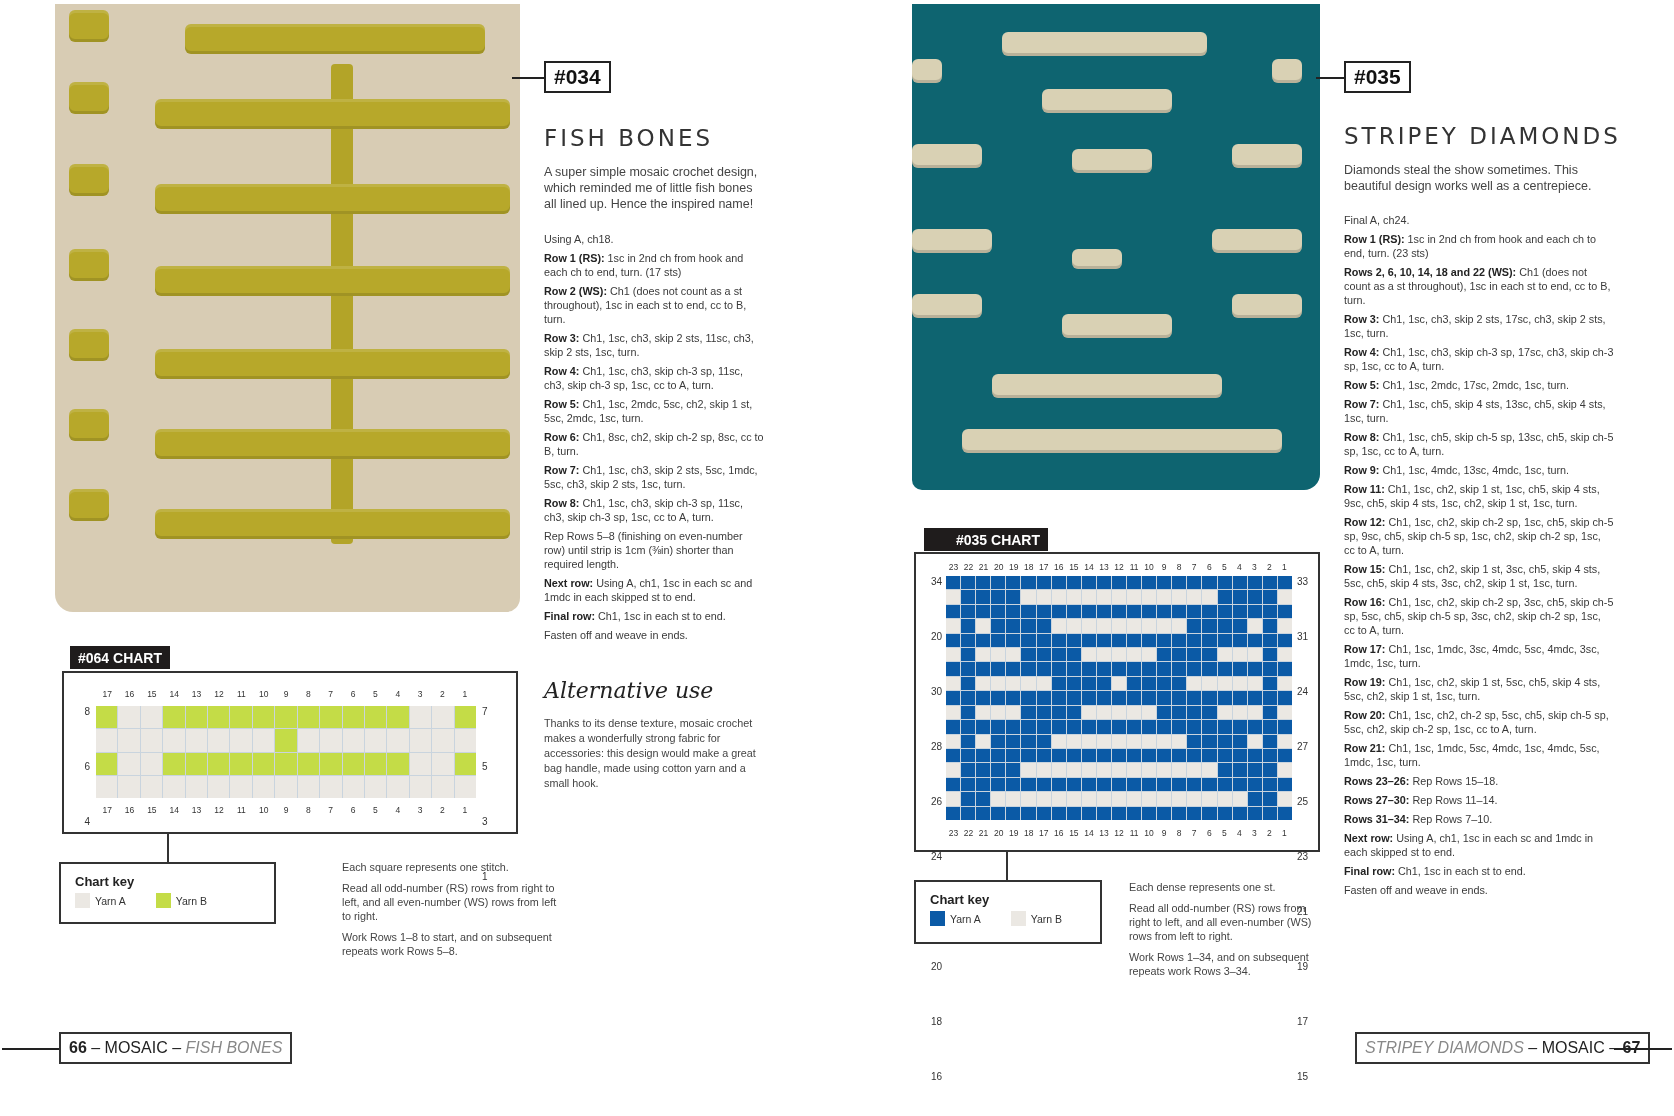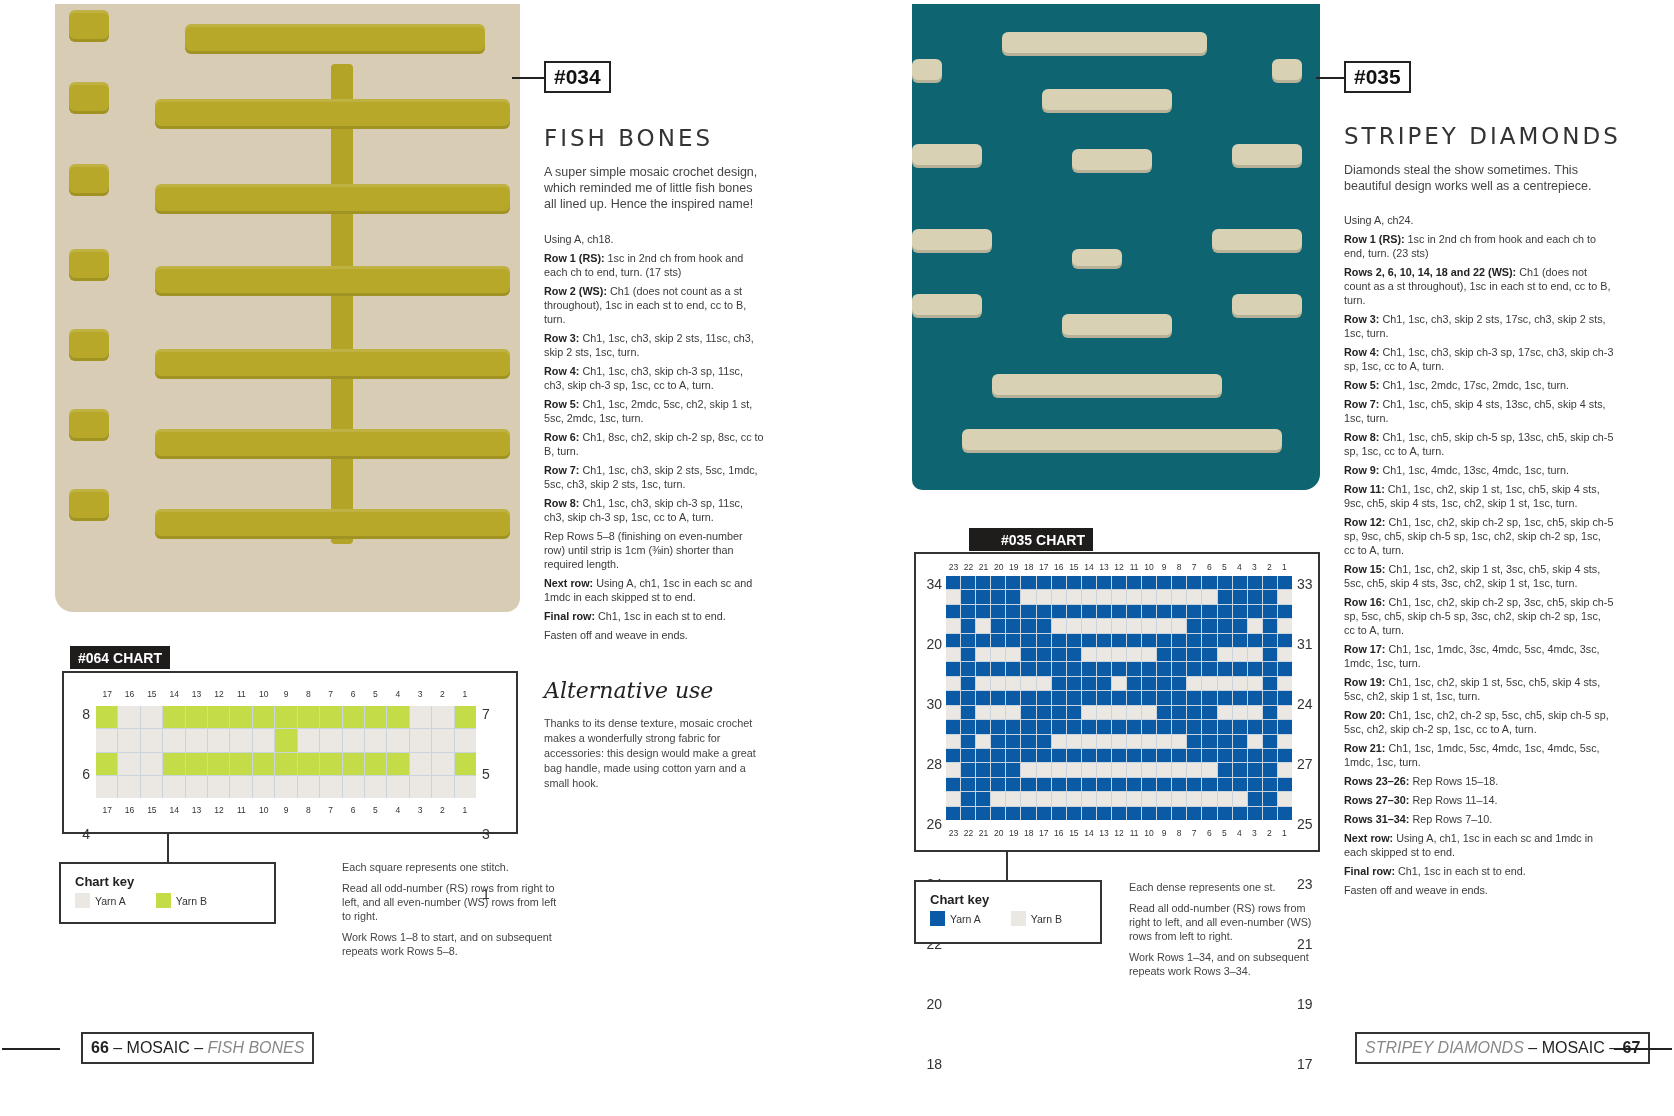--- a/index.html
+++ b/index.html
@@ -29,21 +29,21 @@
 
   .alt-head { position: absolute; font-family: "DejaVu Serif", serif; font-style: italic; font-size: 22px; color: #222; }
   .alt-body { position: absolute; font-size: 10.8px; line-height: 15px; color: #444; }
 
   
   .chart-label { position: absolute; background: #1f1c1c; color: #fff; font-weight: 700; font-size: 14px; padding: 4px 8px 3px 8px; }
   .chart-box { position: absolute; border: 2px solid #333; background: #fff; }
   .grid { position: absolute; display: grid; gap: 1px; background: #c9d4de; }
   .grid .cell { width: 100%; height: 100%; }
   .axis-row { position: absolute; display: grid; font-size: 8.5px; color: #333; text-align: center; }
-  .axis-col { position: absolute; display: grid; font-size: 14px; color: #333; gap: 44px; }
+  .axis-col { position: absolute; display: grid; font-size: 10px; color: #333; gap: 44px; }
 
   .connector { position: absolute; width: 2px; background: #333; }
 
   .key-box { position: absolute; border: 2px solid #333; background: #fff; padding: 10px 14px; }
   .key-title { font-weight: 700; font-size: 13px; color: #222; margin-bottom: 4px; }
   .key-items { display: flex; gap: 30px; font-size: 10.5px; color: #333; }
   .key-item { display: flex; align-items: center; gap: 5px; }
   .swatch-sq { width: 15px; height: 15px; display: inline-block; }
 
   .notes { position: absolute; font-size: 10.8px; line-height: 14px; color: #444; }
@@ -241,21 +241,21 @@
       </div>
   </div>
 
   <div class="notes" id="notes-left" style="left:302px; top:860px; width:215px;margin-left:40px;">
       <p>Each square represents one stitch.</p>
       <p>Read all odd-number (RS) rows from right to left, and all even-number (WS) rows from left to right.</p>
       <p>Work Rows 1–8 to start, and on subsequent repeats work Rows 5–8.</p>
     </div>
 
   <div class="footer-line" style="left:2px; top:1048px; width:58px;"></div>
-  <div class="footer-box" style="left:59px; top:1032px;margin-left:22px;">
+  <div class="footer-box" style="left:59px; top:1032px;">
     <span class="num">66</span>
     <span> – </span><span>MOSAIC</span>
     <span> – </span><span class="sub">FISH BONES</span>
   </div>
 </div>
 
 <div>
 
   <div class="swatch swatch-b">
     <div class="stripe" style="left:90px; top:28px; width:205px; height:24px;"></div>
@@ -275,21 +275,21 @@
     <div class="stripe" style="left:50px; top:425px; width:320px; height:24px;"></div>
   </div>
 
   <div class="tag-line" style="left:1316px; top:77px; width:28px;"></div>
   <div class="tag" style="left:1344px; top:61px;">#035</div>
 
   <div class="title" style="left:1344px; top:123px;">STRIPEY DIAMONDS</div>
   <div class="intro" style="left:1344px; top:162px; width:250px;">Diamonds steal the show sometimes. This beautiful design works well as a centrepiece.</div>
 
   <div class="instructions" id="instr-right" style="left:1344px; top:213px; width:270px;">
-      <p><span>Using A, ch24.</span></p>
+      <p><span>Final A, ch24.</span></p>
       <p><b>Row 1 (RS):</b><span> 1sc in 2nd ch from hook and each ch to end, turn. (23 sts)</span></p>
       <p><b>Rows 2, 6, 10, 14, 18 and 22 (WS):</b><span> Ch1 (does not count as a st throughout), 1sc in each st to end, cc to B, turn.</span></p>
       <p><b>Row 3:</b><span> Ch1, 1sc, ch3, skip 2 sts, 17sc, ch3, skip 2 sts, 1sc, turn.</span></p>
       <p><b>Row 4:</b><span> Ch1, 1sc, ch3, skip ch-3 sp, 17sc, ch3, skip ch-3 sp, 1sc, cc to A, turn.</span></p>
       <p><b>Row 5:</b><span> Ch1, 1sc, 2mdc, 17sc, 2mdc, 1sc, turn.</span></p>
       <p><b>Row 7:</b><span> Ch1, 1sc, ch5, skip 4 sts, 13sc, ch5, skip 4 sts, 1sc, turn.</span></p>
       <p><b>Row 8:</b><span> Ch1, 1sc, ch5, skip ch-5 sp, 13sc, ch5, skip ch-5 sp, 1sc, cc to A, turn.</span></p>
       <p><b>Row 9:</b><span> Ch1, 1sc, 4mdc, 13sc, 4mdc, 1sc, turn.</span></p>
       <p><b>Row 11:</b><span> Ch1, 1sc, ch2, skip 1 st, 1sc, ch5, skip 4 sts, 9sc, ch5, skip 4 sts, 1sc, ch2, skip 1 st, 1sc, turn.</span></p>
       <p><b>Row 12:</b><span> Ch1, 1sc, ch2, skip ch-2 sp, 1sc, ch5, skip ch-5 sp, 9sc, ch5, skip ch-5 sp, 1sc, ch2, skip ch-2 sp, 1sc, cc to A, turn.</span></p>
@@ -300,21 +300,21 @@
       <p><b>Row 20:</b><span> Ch1, 1sc, ch2, ch-2 sp, 5sc, ch5, skip ch-5 sp, 5sc, ch2, skip ch-2 sp, 1sc, cc to A, turn.</span></p>
       <p><b>Row 21:</b><span> Ch1, 1sc, 1mdc, 5sc, 4mdc, 1sc, 4mdc, 5sc, 1mdc, 1sc, turn.</span></p>
       <p><b>Rows 23–26:</b><span> Rep Rows 15–18.</span></p>
       <p><b>Rows 27–30:</b><span> Rep Rows 11–14.</span></p>
       <p><b>Rows 31–34:</b><span> Rep Rows 7–10.</span></p>
       <p><b>Next row:</b><span> Using A, ch1, 1sc in each sc and 1mdc in each skipped st to end.</span></p>
       <p><b>Final row:</b><span> Ch1, 1sc in each st to end.</span></p>
       <p><span>Fasten off and weave in ends.</span></p>
     </div>
 
-  <div class="chart-label" style="left:969px; top:528px;padding-left:32px;">#035 CHART</div>
+  <div class="chart-label" style="left:924px; top:528px;padding-left:32px;">#035 CHART</div>
   <div class="chart-box" style="left:914px; top:552px; width:406px; height:300px;">
     <div class="axis-row" id="c35-top" style="left: 30px; top: 8px; width: 346px; grid-template-columns: repeat(23, 1fr);">
         <span>23</span>
         <span>22</span>
         <span>21</span>
         <span>20</span>
         <span>19</span>
         <span>18</span>
         <span>17</span>
         <span>16</span>

